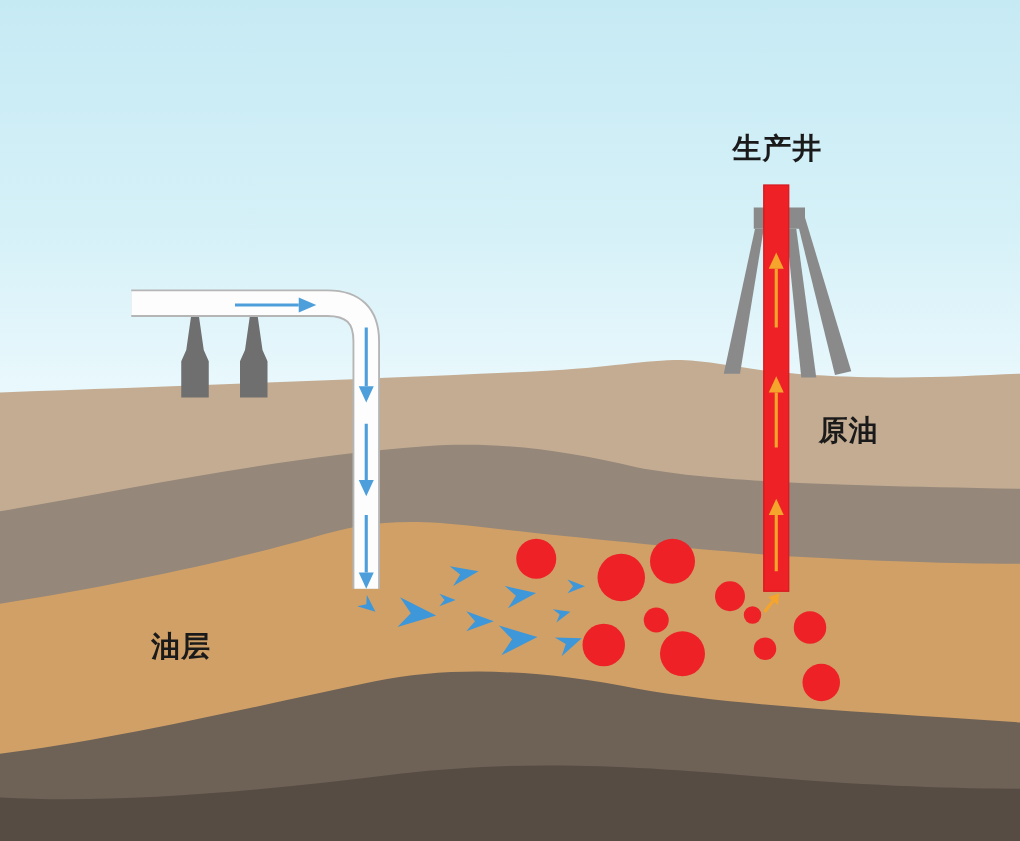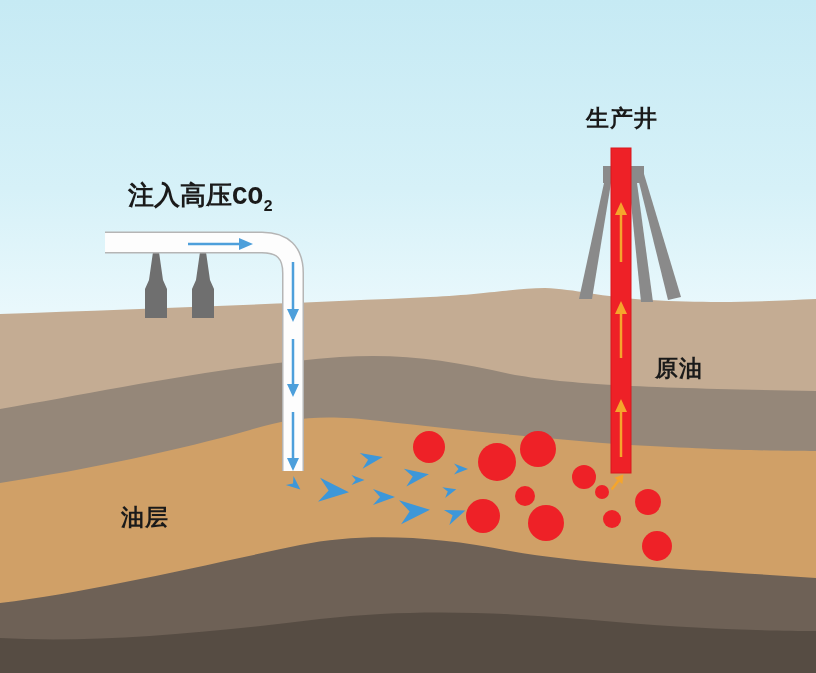--- a/index.html
+++ b/index.html
@@ -18,21 +18,21 @@
     position:absolute;
     color:#1a1a1a;
     font-weight:bold;
     line-height:1;
     white-space:nowrap;
     font-family:Liberation Mono, monospace;
   }
   .lbl-inject{left:128px;top:184px;font-size:26px;}
   .lbl-inject .sub{font-size:16px;vertical-align:-7px;}
   .lbl-prod{left:586px;top:109px;font-size:23px;letter-spacing:1px;}
-  .lbl-crude{left:655px;top:335px;font-size:23px;letter-spacing:1px;margin-top:24px;}
+  .lbl-crude{left:655px;top:335px;font-size:23px;letter-spacing:1px;}
   .lbl-oil{left:121px;top:508px;font-size:23px;letter-spacing:1px;text-align:center;}
 </style>
 </head>
 <body>
 
 <div class="stage">
 
   <svg id="diagram-svg" width="816" height="673" viewBox="0 0 816 673">
 
     <path fill="#c4ac93" d="M0,314 C140,309 300,303 430,297 C490,294 515,288 545,288 C575,289 600,297 650,300 C720,304 770,301 816,299 L816,673 L0,673 Z"></path>
@@ -116,19 +116,16 @@
         <path d="M0 0 L22 8 L0 16 L7.04 8 Z" transform="translate(361 451) rotate(-10 11 8)" fill="#3d97d9"></path>
         <path d="M0 0 L22 8 L0 16 L7.04 8 Z" transform="translate(373 489) rotate(0 11 8)" fill="#3d97d9"></path>
         <path d="M0 0 L24 9 L0 18 L7.68 9 Z" transform="translate(405 467) rotate(-8 12 9)" fill="#3d97d9"></path>
         <path d="M0 0 L30 12 L0 24 L9.6 12 Z" transform="translate(400 499) rotate(-5 15 12)" fill="#3d97d9"></path>
         <path d="M0 0 L13 5.5 L0 11 L4.16 5.5 Z" transform="translate(443.5 485.5) rotate(-15 6.5 5.5)" fill="#3d97d9"></path>
         <path d="M0 0 L14 5.5 L0 11 L4.48 5.5 Z" transform="translate(454 463.5) rotate(0 7 5.5)" fill="#3d97d9"></path>
         <path d="M0 0 L20 8 L0 16 L6.4 8 Z" transform="translate(446 506) rotate(-20 10 8)" fill="#3d97d9"></path>
       </g>
   </svg>
 
-  <div class="lbl lbl-inject">
-    <span>注入高压CO</span><span class="sub">2</span>
-  </div>
   <div class="lbl lbl-prod">生产井</div>
   <div class="lbl lbl-crude">原油</div>
   <div class="lbl lbl-oil">油层</div>
 </div>
 
 </body></html>

